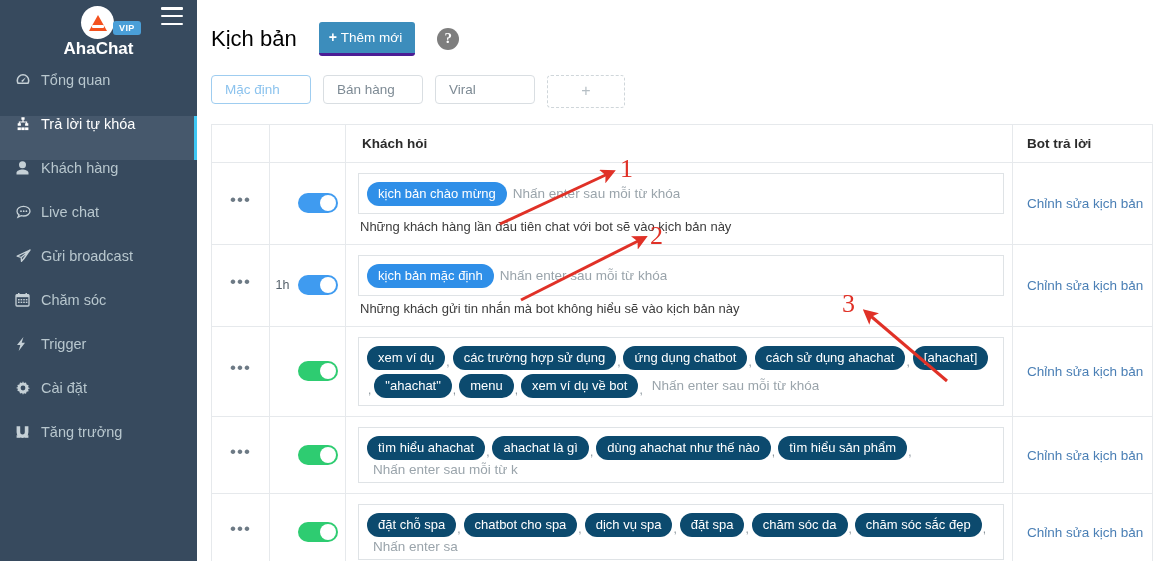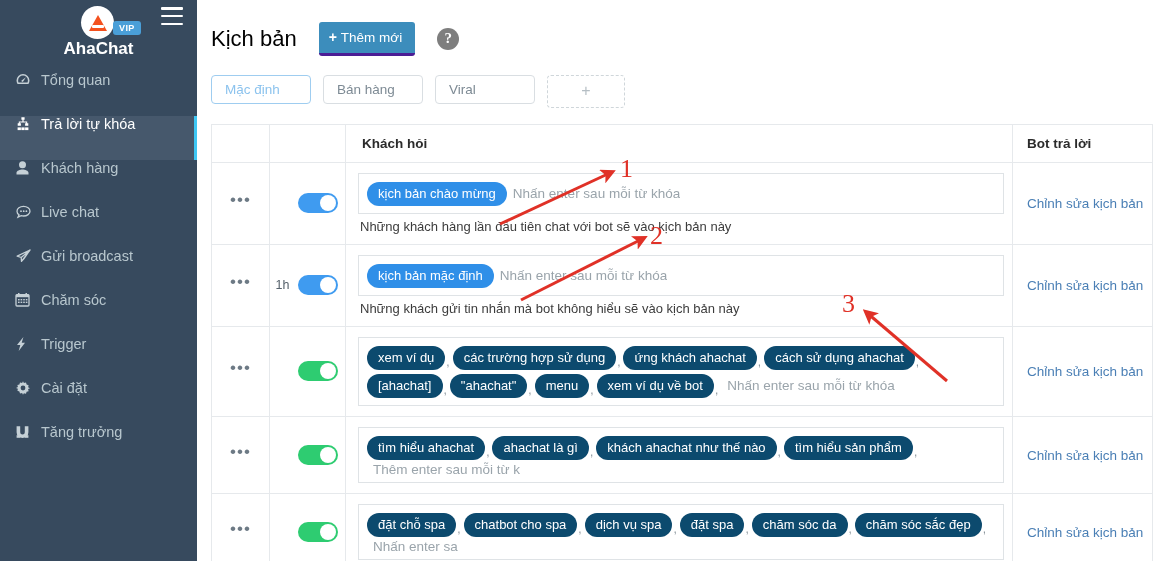--- a/index.html
+++ b/index.html
@@ -426,21 +426,21 @@
                     <div class="knob"></div>
                   </div>
                 </div>
               </td>
               <td class="c-q">
                 <div class="kwbox">
                   <span class="chip green">xem ví dụ</span>
                   <span class="sep">,</span>
                   <span class="chip green">các trường hợp sử dụng</span>
                   <span class="sep">,</span>
-                  <span class="chip green">ứng khách ahachat</span>
+                  <span class="chip green">ứng dụng chatbot</span>
                   <span class="sep">,</span>
                   <span class="chip green">cách sử dụng ahachat</span>
                   <span class="sep">,</span>
                   <span class="chip green">[ahachat]</span>
                   <span class="sep">,</span>
                   <span class="chip green">"ahachat"</span>
                   <span class="sep">,</span>
                   <span class="chip green">menu</span>
                   <span class="sep">,</span>
                   <span class="chip green">xem ví dụ về bot</span>
@@ -459,25 +459,25 @@
                     <div class="knob"></div>
                   </div>
                 </div>
               </td>
               <td class="c-q">
                 <div class="kwbox">
                   <span class="chip green">tìm hiểu ahachat</span>
                   <span class="sep">,</span>
                   <span class="chip green">ahachat là gì</span>
                   <span class="sep">,</span>
-                  <span class="chip green">khách ahachat như thế nào</span>
+                  <span class="chip green">dùng ahachat như thế nào</span>
                   <span class="sep">,</span>
                   <span class="chip green">tìm hiểu sản phẩm</span>
                   <span class="sep">,</span>
-                  <span class="kw-ph">Thêm enter sau mỗi từ k</span>
+                  <span class="kw-ph">Nhấn enter sau mỗi từ k</span>
                 </div>
               </td>
               <td class="c-a"><span class="link-edit">Chỉnh sửa kịch bản</span></td>
             </tr>
             <tr>
               <td class="c-dots">•••</td>
               <td class="c-tog">
                 <div class="tog-wrap">
                   <span class="tog-time"></span>
                   <div class="toggle green">

